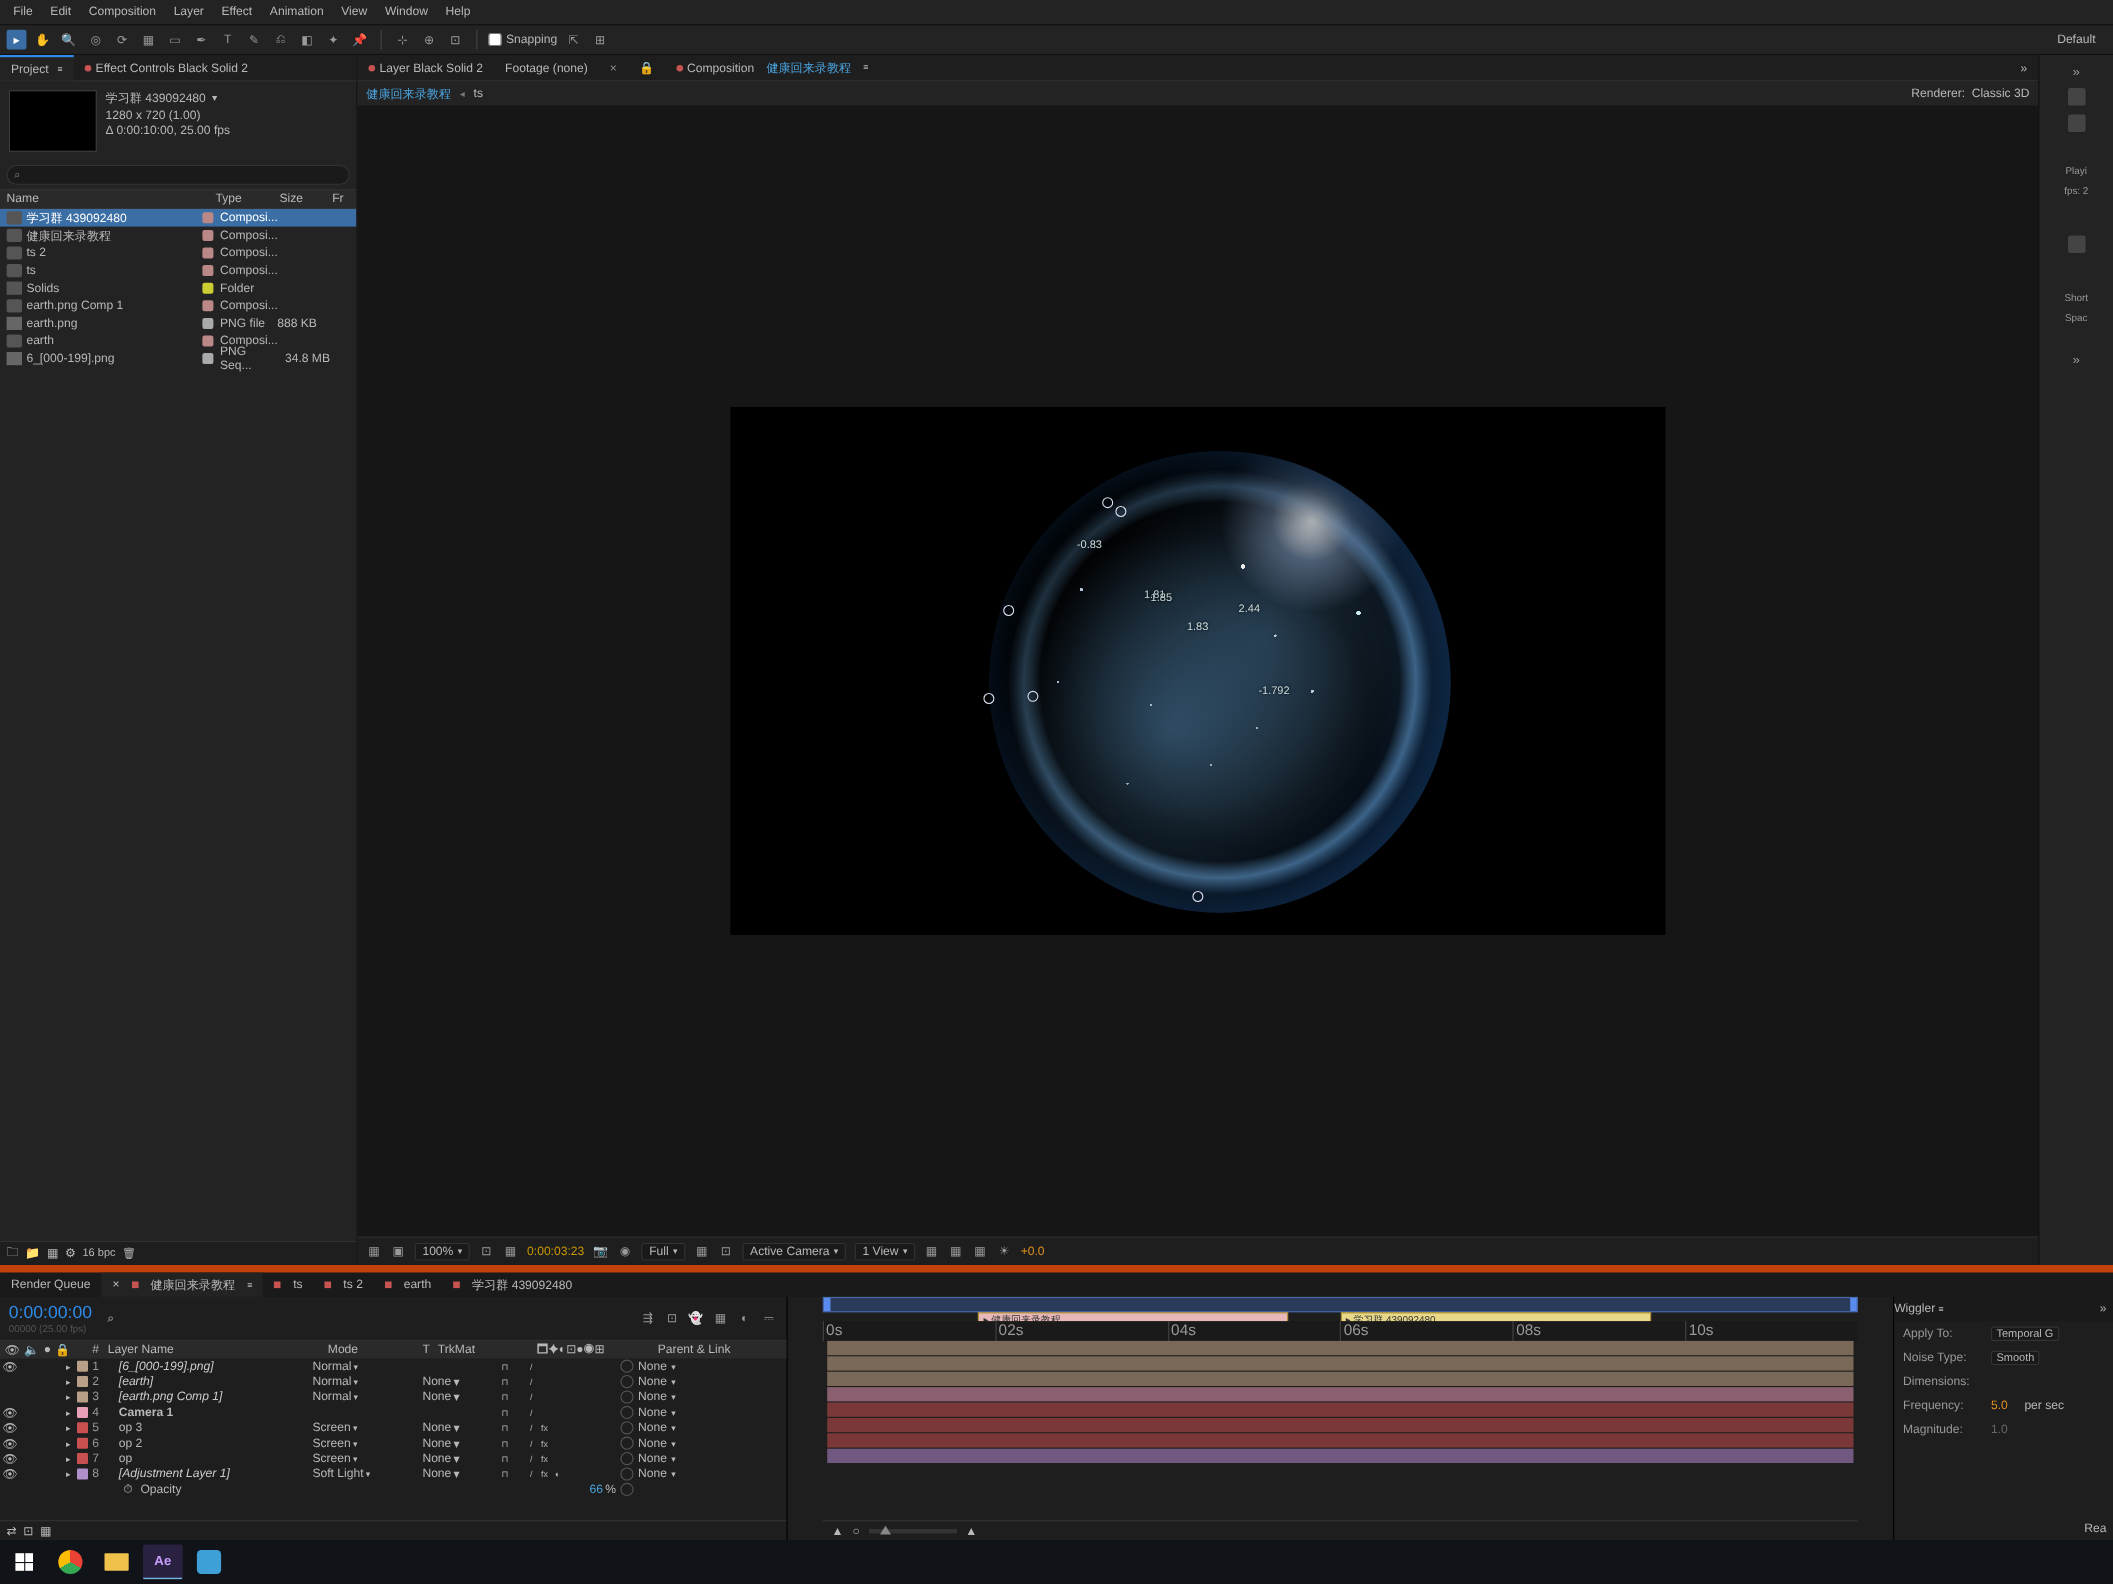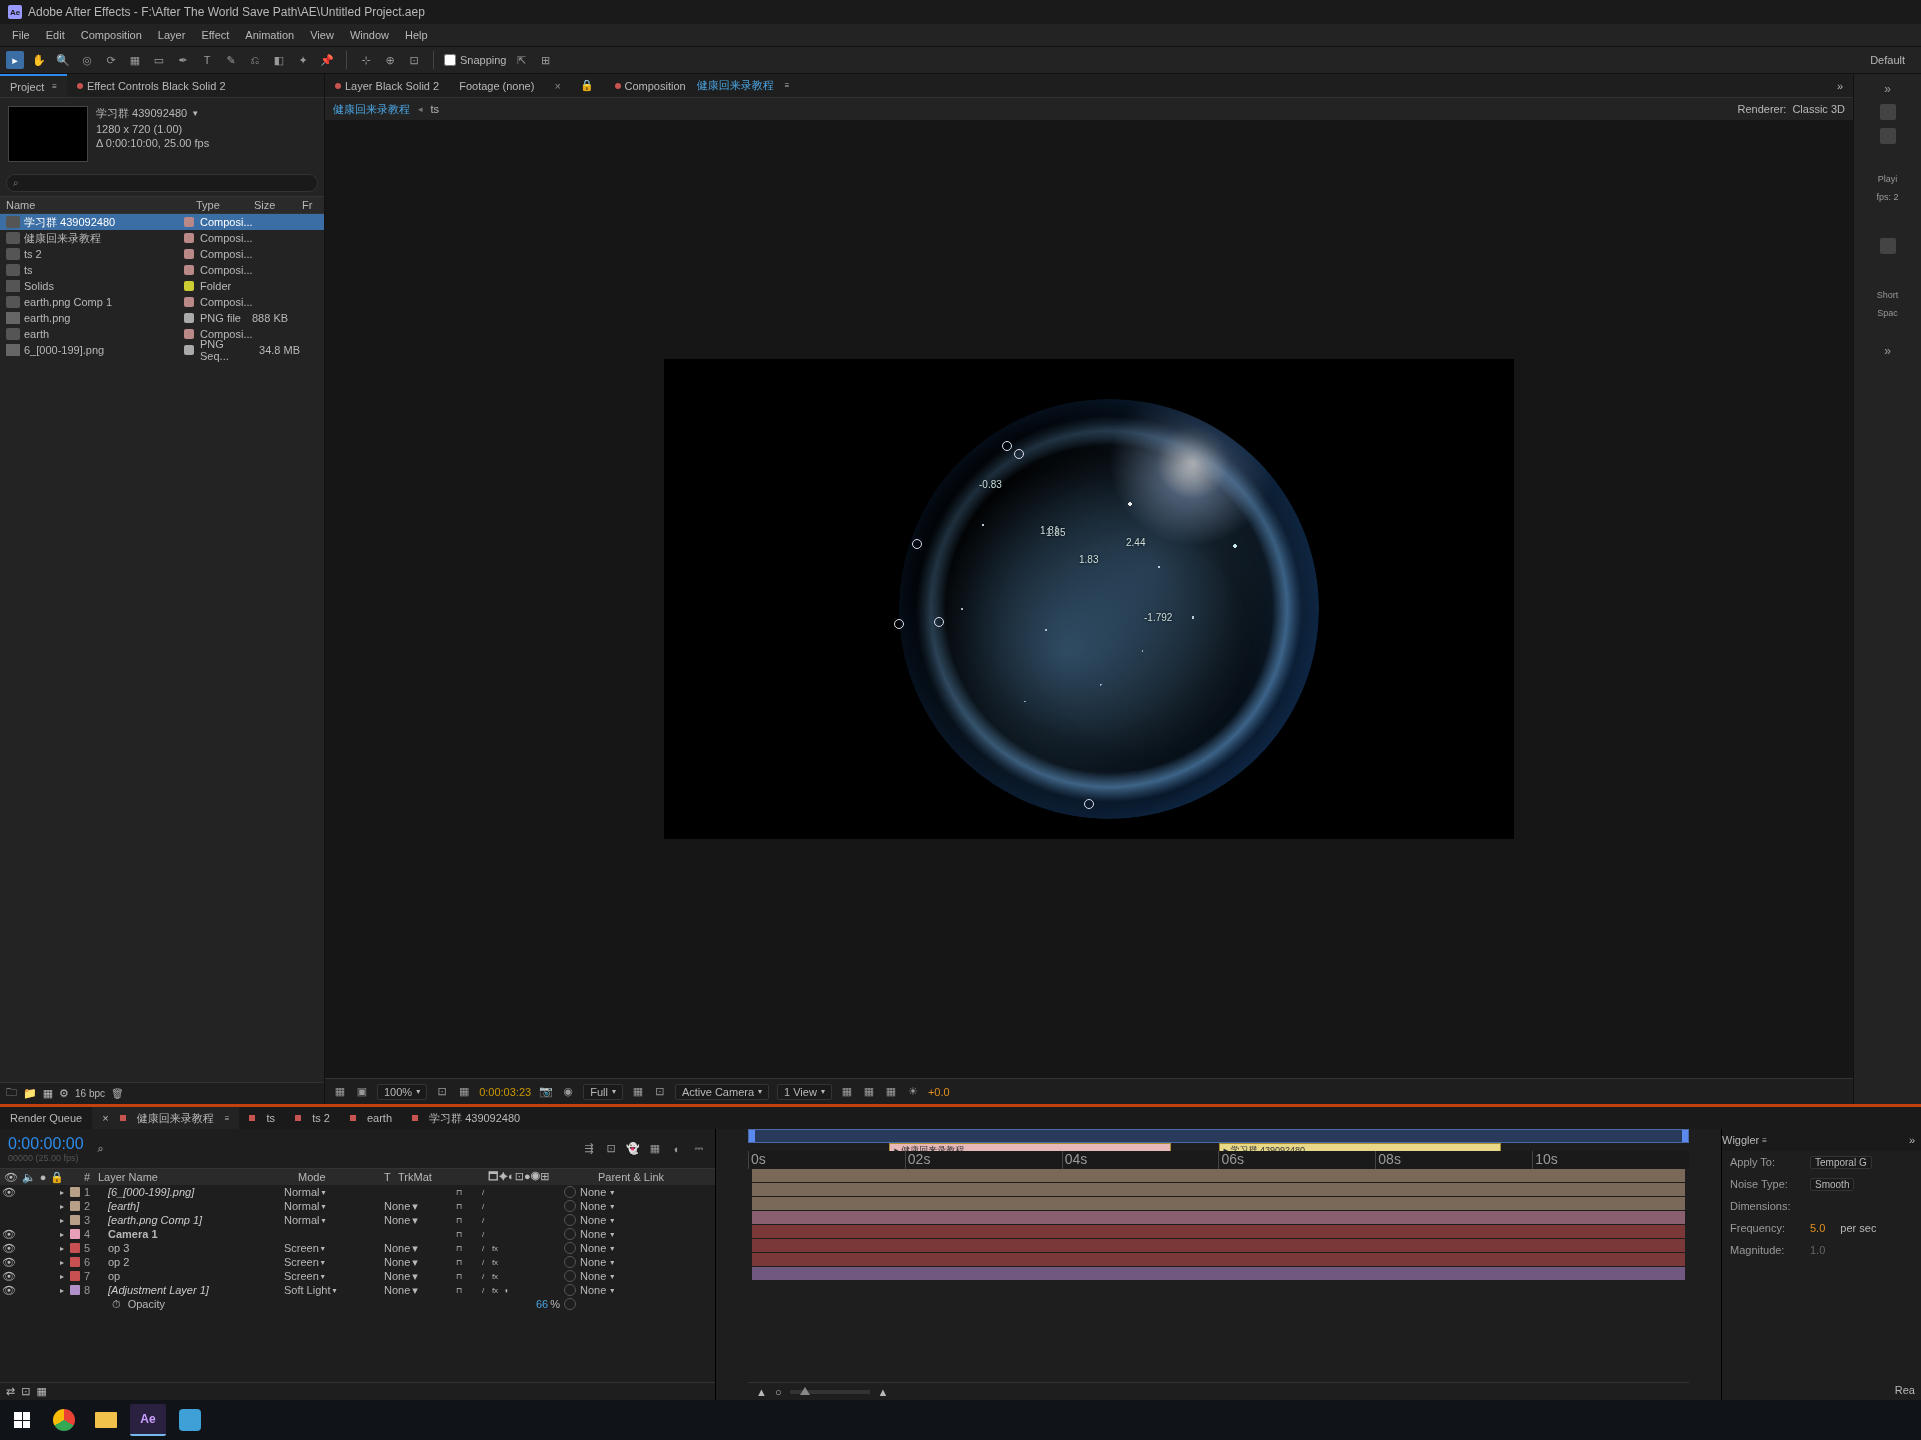--- a/index.html
+++ b/index.html
@@ -105,21 +105,21 @@
 .viewer-controls .ic { width:14px; height:14px; display:flex; align-items:center; justify-content:center; cursor:pointer; color:#999;}
 .viewer-controls .tc { color:#c90; }
 .viewer-controls .et { color:#e09020; }
 
 
 .right-col .chev { cursor:pointer; font-size:12px; color:#999;}
 .right-col .ric { width:16px; height:16px; background:#444; border-radius:2px;}
 .right-col .txt { font-size:9px; color:#999; text-align:center; padding:0 2px; overflow:hidden;}
 
 
-.timeline-area { height: 296px; background:#1e1e1e; border-top:3px solid #c2410c; display:flex; flex-direction:column;}
+.timeline-area { height: 250px; background:#1e1e1e; border-top:7px solid #c2410c; display:flex; flex-direction:column;}
 .tl-tabs { height:22px; display:flex; align-items:center; background:#1a1a1a;}
 .tl-tabs .tlt { padding:0 10px; height:100%; display:flex; align-items:center; gap:4px; cursor:pointer;}
 .tl-tabs .tlt.active { background:#232323;}
 .tl-tabs .tlt .dot { width:6px; height:6px; background:#c75450;}
 .tl-body { flex:1; display:flex;gap:32px;}
 .tl-left { width:716px; display:flex; flex-direction:column; border-right:1px solid #000;}
 .tl-right { flex:1; display:flex; flex-direction:column; position:relative;}
 .tl-wiggler { width:200px; border-left:1px solid #000; display:flex; flex-direction:column;}
 
 .tl-header-row { height:40px; display:flex; align-items:center; padding:0 8px; gap:8px; border-bottom:1px solid #333;}
@@ -191,24 +191,20 @@
 .taskbar .tb.ae { background:#2a2040;position:relative;}
 .taskbar .tb.ae::after{content:"Ae";color:#c9a0ff;font-weight:bold;font-size:12px;}
 .taskbar .tb.active { border-bottom:2px solid #76b9ed;}
 .taskbar .tb.chat div{width:22px;height:22px;border-radius:4px;background:#3fa0d8;}
 </style>
 </head>
 <body>
 
 <div class="app">
 
-  <div class="titlebar">
-    <div class="logo">Ae</div>
-    <div class="title">Adobe After Effects - F:\After The World Save Path\AE\Untitled Project.aep</div>
-  </div>
 
   <div class="menubar">
     <div class="menuitem">File</div>
     <div class="menuitem">Edit</div>
     <div class="menuitem">Composition</div>
     <div class="menuitem">Layer</div>
     <div class="menuitem">Effect</div>
     <div class="menuitem">Animation</div>
     <div class="menuitem">View</div>
     <div class="menuitem">Window</div>

